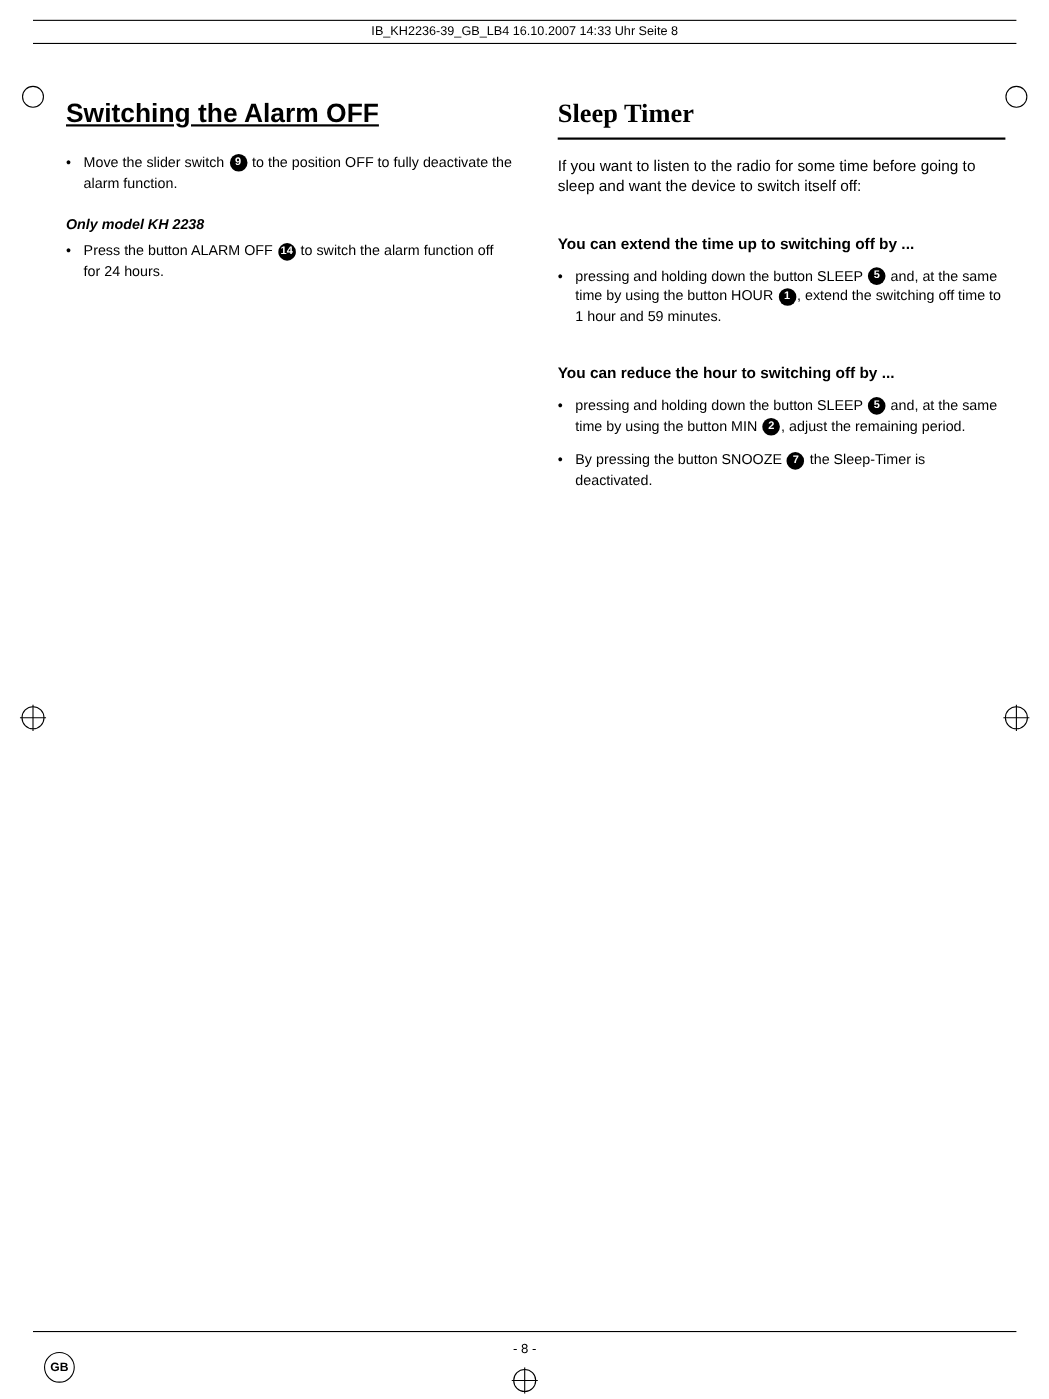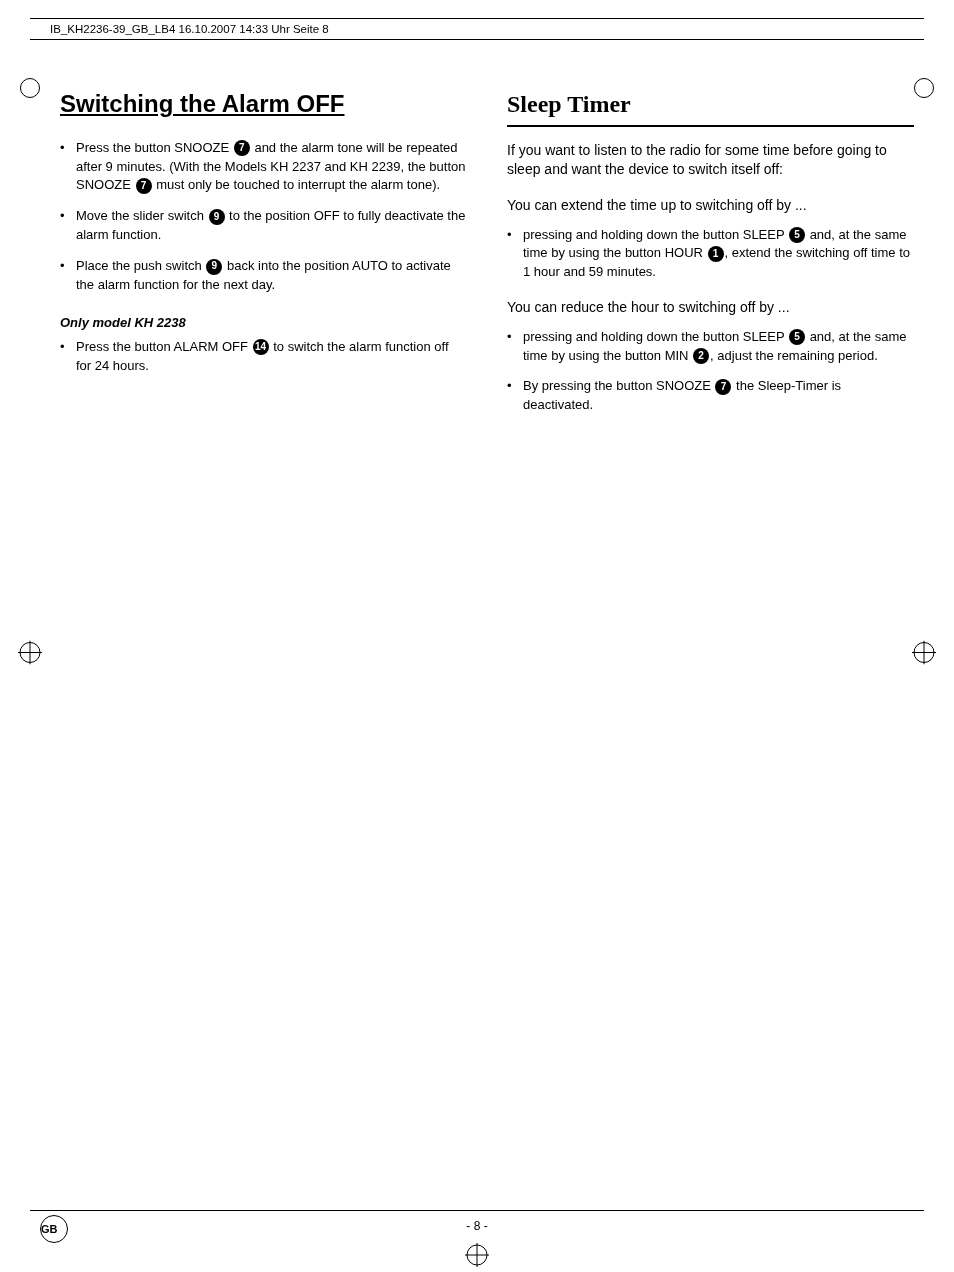--- a/index.html
+++ b/index.html
@@ -27,21 +27,21 @@
     }
 
     
     .header-bar {
       border-top: 1px solid #000;
       border-bottom: 1px solid #000;
       padding: 4px 20px;
       margin: 18px 30px 0 30px;
       font-size: 11.5px;
       display: flex;
-      justify-content: flex-start;
+      justify-content: center;
       align-items: center;
     }
 
     
     .reg-mark {
       width: 20px;
       height: 20px;
       border-radius: 50%;
       border: 1px solid #000;
       display: inline-block;
@@ -135,25 +135,25 @@
     
     .bold-intro {
       font-weight: normal;
       font-size: 14px;
       line-height: 1.4;
       margin-bottom: 14px;
     }
 
     
     .sub-heading {
-      font-weight: normal;
+      font-weight: bold;
       font-size: 14px;
       line-height: 1.4;
       margin-bottom: 10px;
-      margin-top: 16px;
+      margin-top: 32px;
     }
   </style>
 </head>
 <body>
 
 <div class="page">
 
   <div class="header-bar">
     <span>IB_KH2236-39_GB_LB4   16.10.2007   14:33 Uhr   Seite 8</span>
   </div>
@@ -161,27 +161,21 @@
   <div class="reg-mark reg-top-left"></div>
   <div class="reg-mark reg-top-right"></div>
 
   <div class="content">
 
     <div class="left-column">
       <div class="section-title">Switching the Alarm OFF</div>
 
       <ul class="content-list">
         <li>
-          <span>Press the button SNOOZE <span class="circled">7</span> and the alarm tone will be repeated after 9 minutes. (With the Models KH 2237 and KH 2239, the button SNOOZE <span class="circled">7</span> must only be touched to interrupt the alarm tone).</span>
-        </li>
-        <li>
           <span>Move the slider switch <span class="circled">9</span> to the position OFF to fully deactivate the alarm function.</span>
-        </li>
-        <li>
-          <span>Place the push switch <span class="circled">9</span> back into the position AUTO to activate the alarm function for the next day.</span>
         </li>
       </ul>
 
       <div class="sub-section-title"><em>Only model KH 2238</em></div>
 
       <ul class="content-list">
         <li>
           <span>Press the button ALARM OFF <span class="circled">14</span> to switch the alarm function off for 24 hours.</span>
         </li>
       </ul>
@@ -212,21 +206,21 @@
         <li>
           <span>By pressing the button SNOOZE <span class="circled">7</span> the Sleep-Timer is deactivated.</span>
         </li>
       </ul>
     </div>
 
   </div>
 
   <div style="position: absolute; bottom: 0; left: 0; right: 0; height: 80px;">
     <div style="border-top: 1px solid #000; margin: 0 30px; padding-top: 8px; display: flex; align-items: center; justify-content: center; position: relative;">
-      <div style="position: absolute; left: 10px; top: 4px; border: 1.5px solid #000; border-radius: 50%; width: 28px; height: 28px; display: flex; align-items: center; justify-content: flex-start; font-size: 11px; font-weight: bold;">
+      <div style="position: absolute; left: 10px; top: 18px; border: 1.5px solid #000; border-radius: 50%; width: 28px; height: 28px; display: flex; align-items: center; justify-content: center; font-size: 11px; font-weight: bold;">
         <span>GB</span>
       </div>
       <span style="font-size: 12px;">- 8 -</span>
     </div>
   </div>
 
   <div style="position: absolute; bottom: 20px; left: 50%; transform: translateX(-50%);">
     <svg width="24" height="24" viewBox="0 0 24 24">
       <line x1="12" y1="0" x2="12" y2="24" stroke="#000" stroke-width="1"></line>
       <line x1="0" y1="12" x2="24" y2="12" stroke="#000" stroke-width="1"></line>

